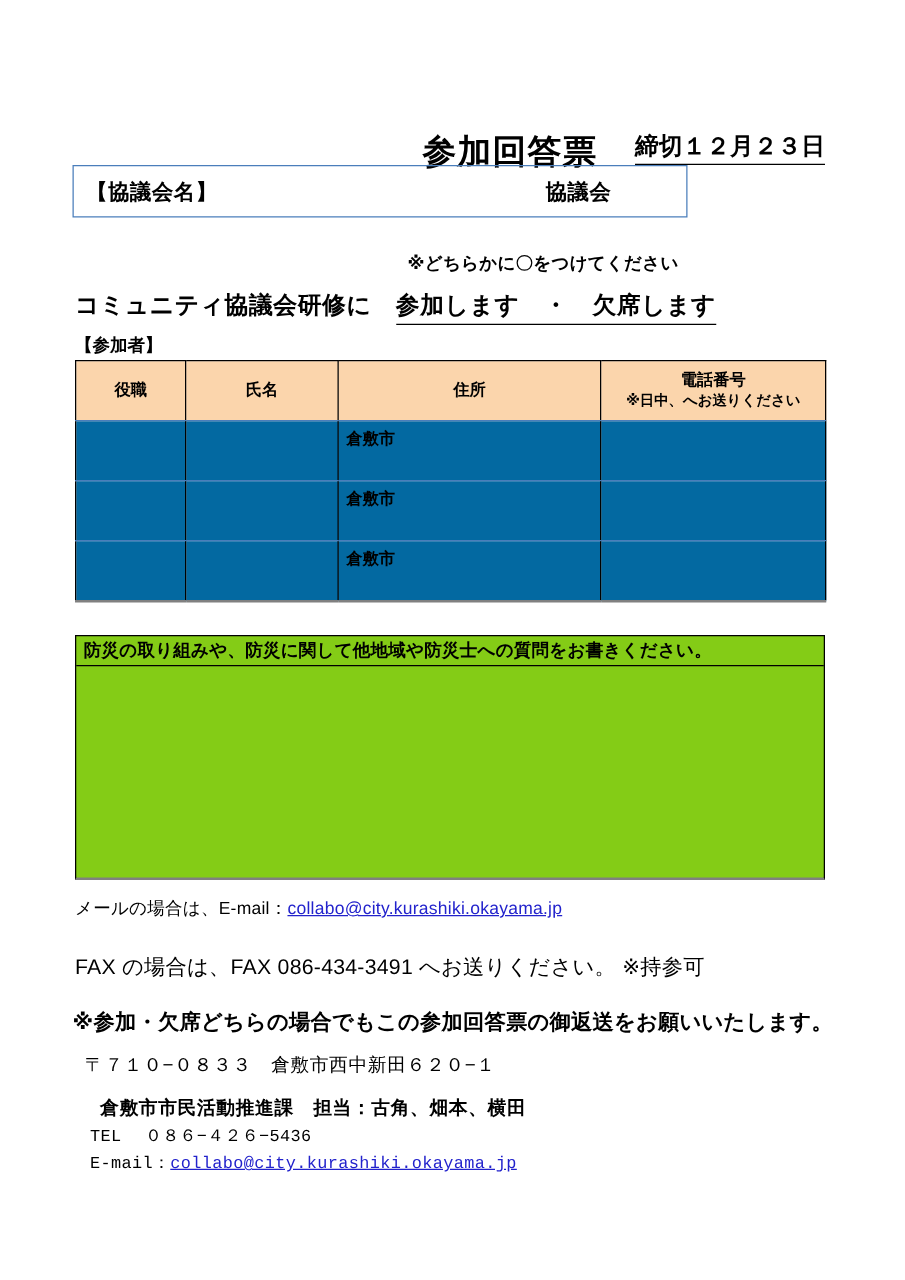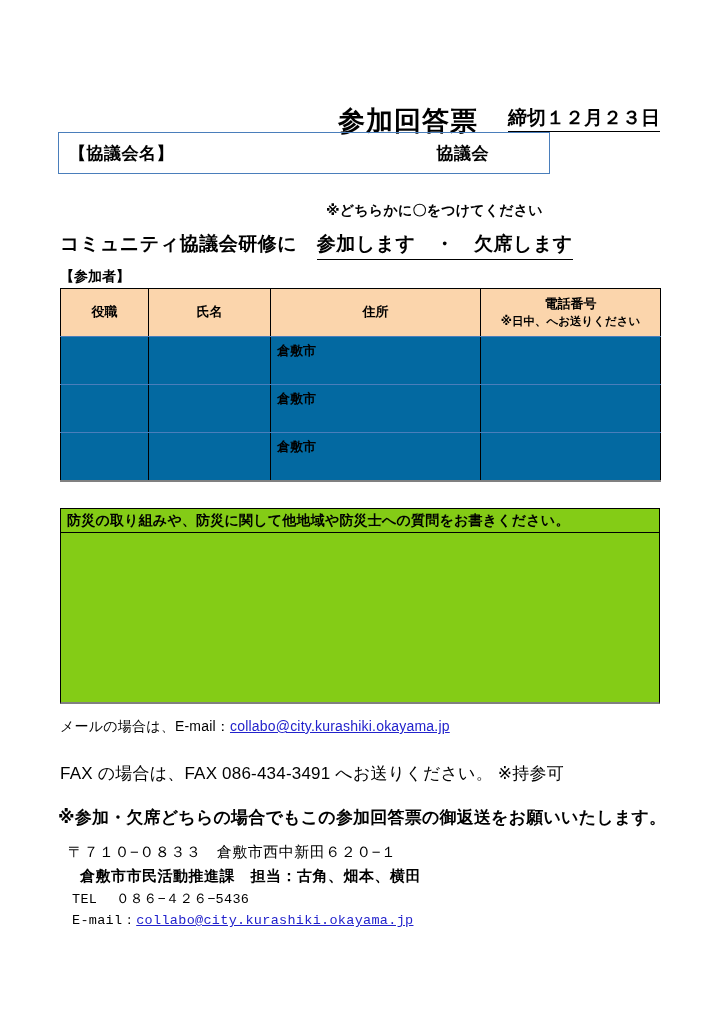--- a/index.html
+++ b/index.html
@@ -211,21 +211,21 @@
 
   
   .footer {
     position: absolute;
     left: 68px;
     top: 843px;
   }
   .f-addr1 {
     font-size: 15px;
     letter-spacing: 0.5px;
-    margin-bottom: 5px;
+    margin-bottom: 15px;
   }
   .f-addr2 {
     font-size: 15px;
     letter-spacing: 0.5px;
     margin-left: 12px;
     margin-bottom: 4px;
     font-weight: bold;
   }
   .f-mono {
     font-family: "Liberation Mono", "DejaVu Sans Mono", monospace;

